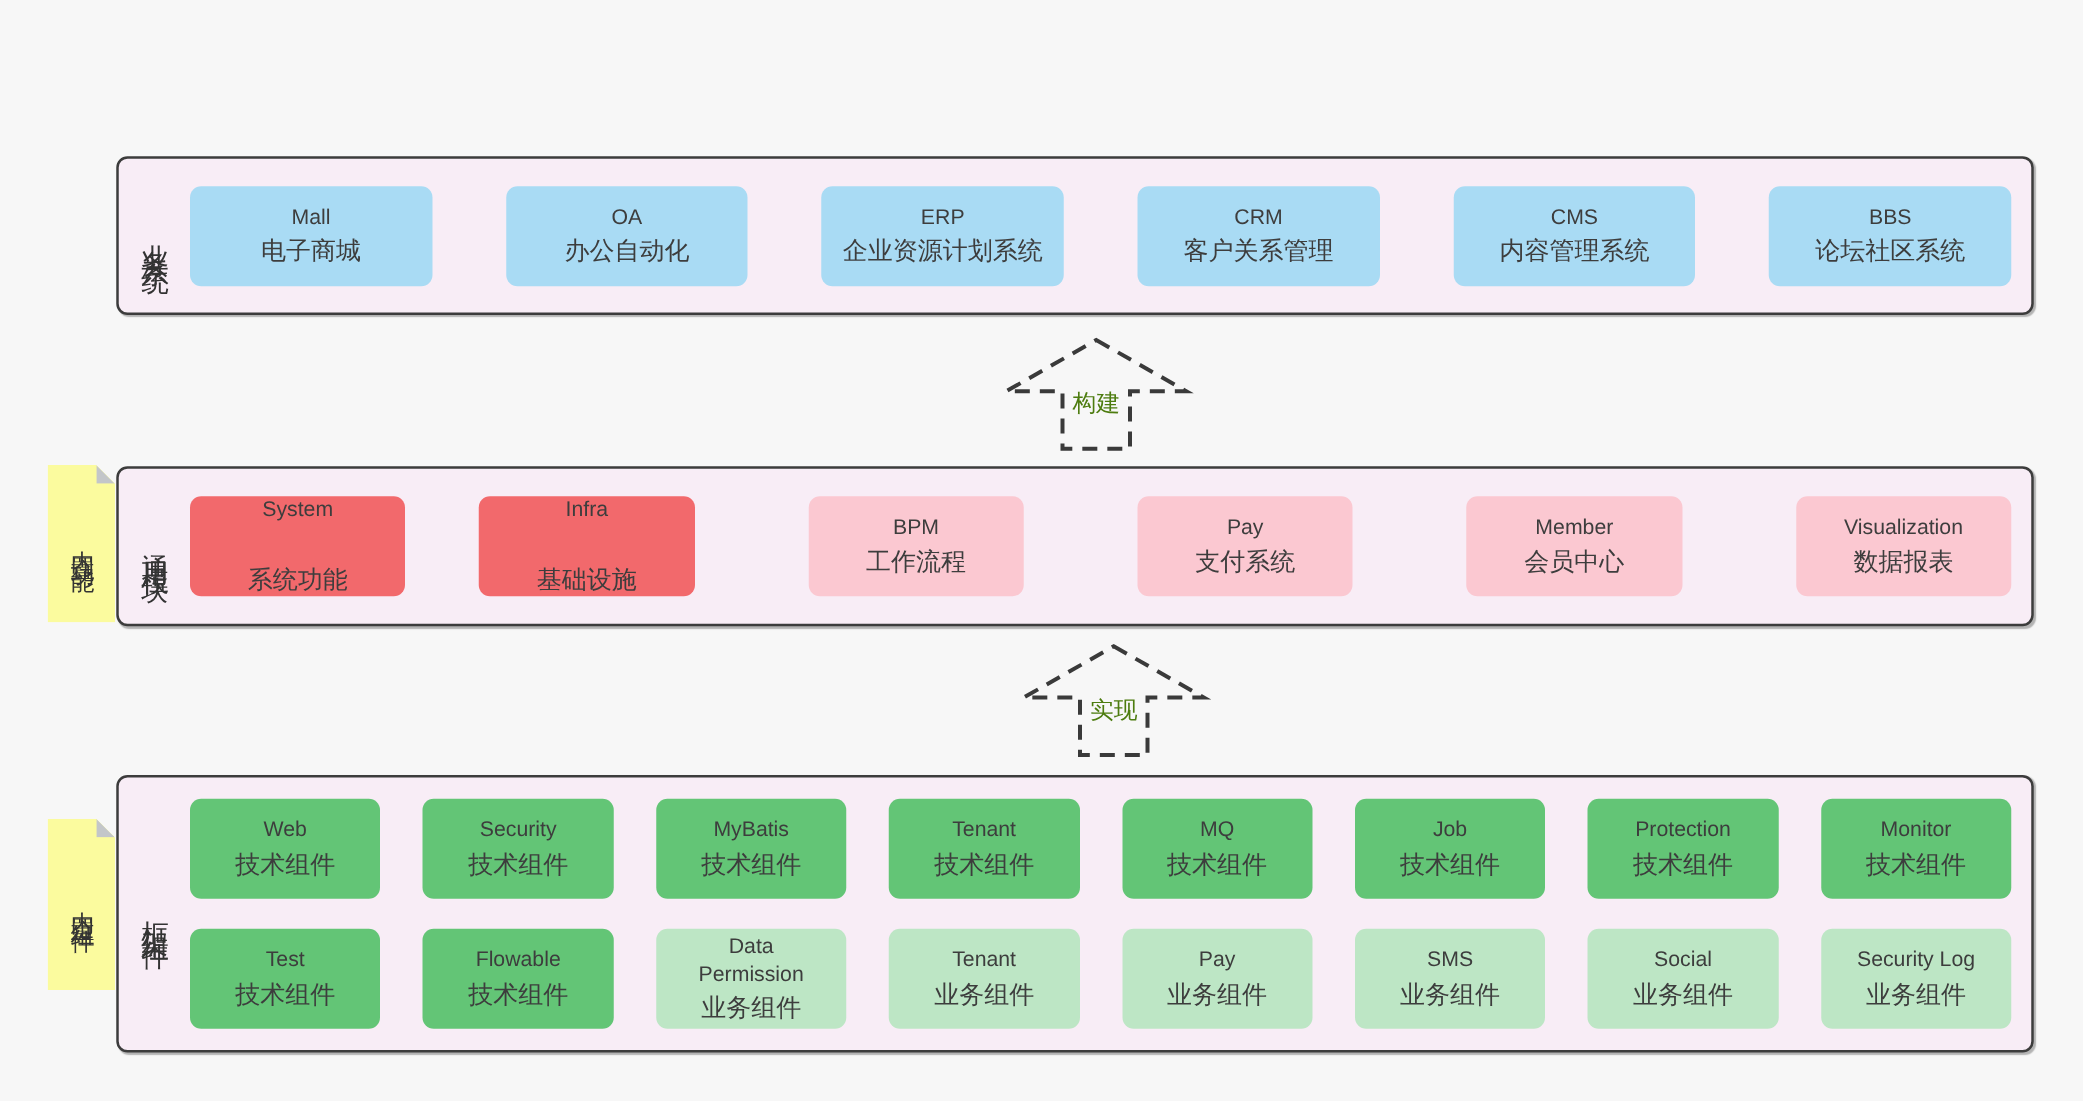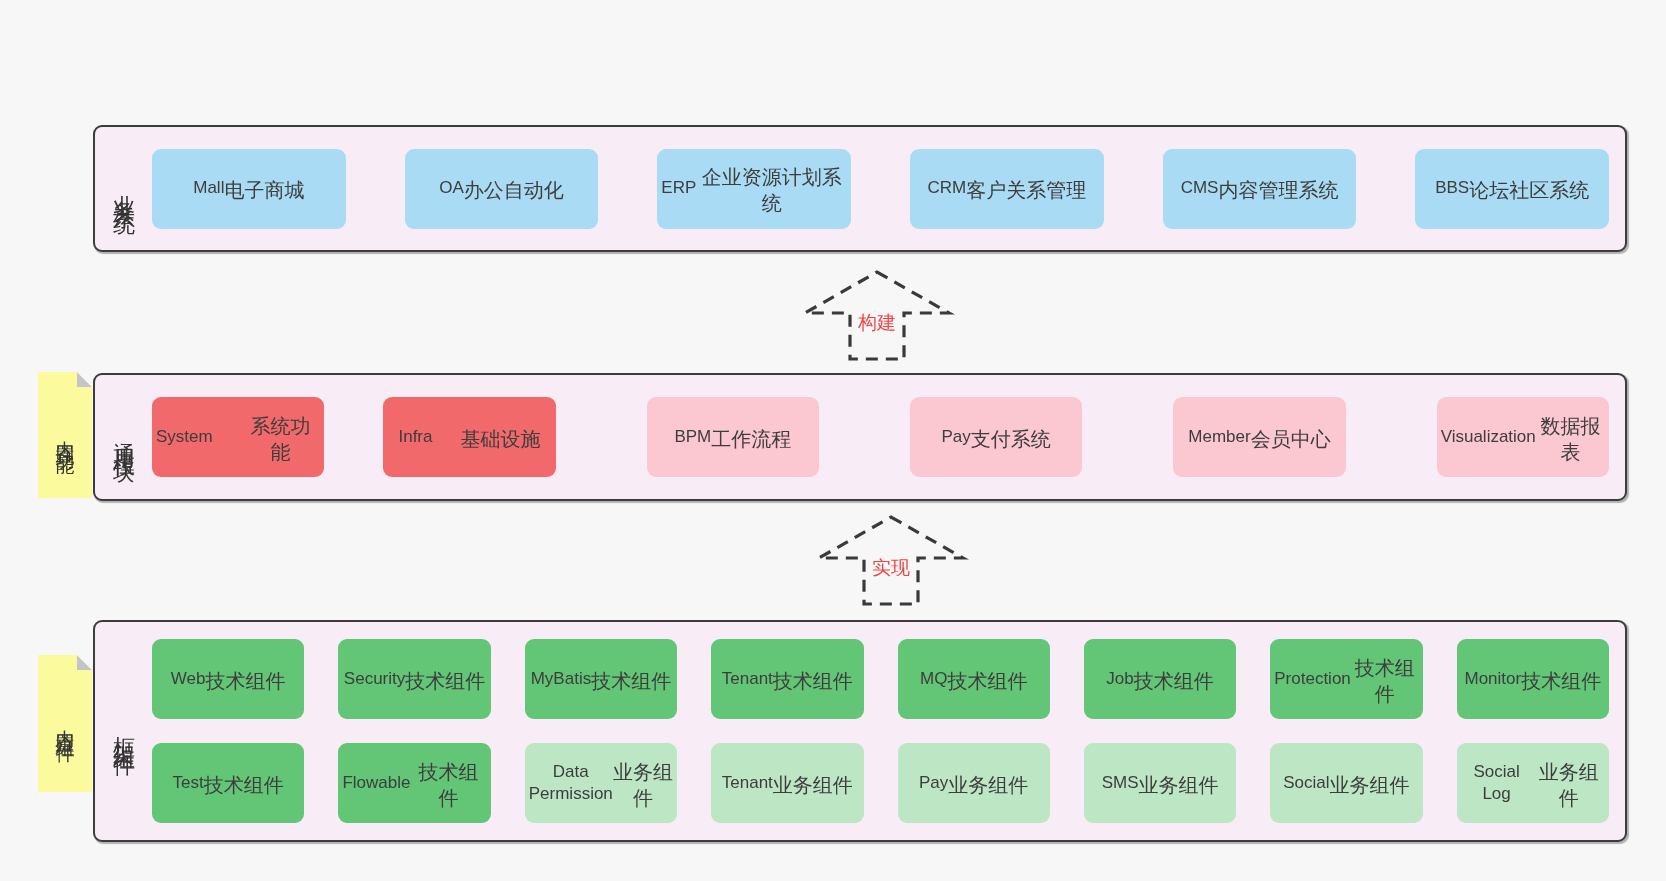--- a/index.html
+++ b/index.html
@@ -48,21 +48,21 @@
     gap: 24px;
   }
   .band-row { display: flex; height: 80px; }
   .band-row.cols-6 { gap: 59px; }
   .band-row.cols-8 { gap: 34px; }
 
   
   .box {
     flex: 1;
     border-radius: 9px;
-    display: flex; flex-direction: row;
+    display: flex; flex-direction: column;
     align-items: center; justify-content: center;
     text-align: center;
     padding: 2px 4px;
     box-sizing: border-box;
   }
   .box-title   { font-size: 17px; line-height: 1.3; white-space: pre-line; }
   .box-subtitle{ font-size: 20px; line-height: 1.3; margin-top: 3px; }
 
   .v-blue        { background: var(--blue, #a9dbf4); }
   .v-red         { background: var(--red, #f2696c); gap: 28px; }
@@ -108,21 +108,21 @@
     stroke-width: 3.2;
     stroke-dasharray: 12 8;
   }
   .arrow-label {
     position: absolute;
     left: 50%; top: 42px;
     transform: translateX(-50%);
     background: var(--page-bg, #f7f7f7);
     padding: 0 3px;
     font-size: 19px;
-    color: #ef4444;
+    color: #4d7c0f;
     white-space: nowrap;
   }
 </style>
 </head>
 <body>
 
 <div class="canvas" id="canvas" style="--page-bg: #f7f7f7; --band-bg: #f8edf6; --band-border: #3c3c3c; --blue: #a9dbf4; --red: #f2696c; --pink: #fbc8d1; --green: #63c576; --green-light: #bde6c5; --sticky-yellow: #fbfb9e; --fold-gray: #c3c6c9; --text: #3d3d3d; --arrow: #3a3a3a;">
 
 <section class="band band-0">
       <div class="band-label">业务系统</div>
@@ -251,21 +251,21 @@
     </div>
           <div class="box v-green-light">
       <div class="box-title">SMS</div>
       <div class="box-subtitle">业务组件</div>
     </div>
           <div class="box v-green-light">
       <div class="box-title">Social</div>
       <div class="box-subtitle">业务组件</div>
     </div>
           <div class="box v-green-light">
-      <div class="box-title">Social Log</div>
+      <div class="box-title">Security Log</div>
       <div class="box-subtitle">业务组件</div>
     </div>
         </div>
       </div>
     </section>
     <aside class="sticky sticky-2">
       <div class="sticky-fold"></div>
       <div class="sticky-label">内置组件</div>
     </aside>
     <div class="arrow arrow-0">

